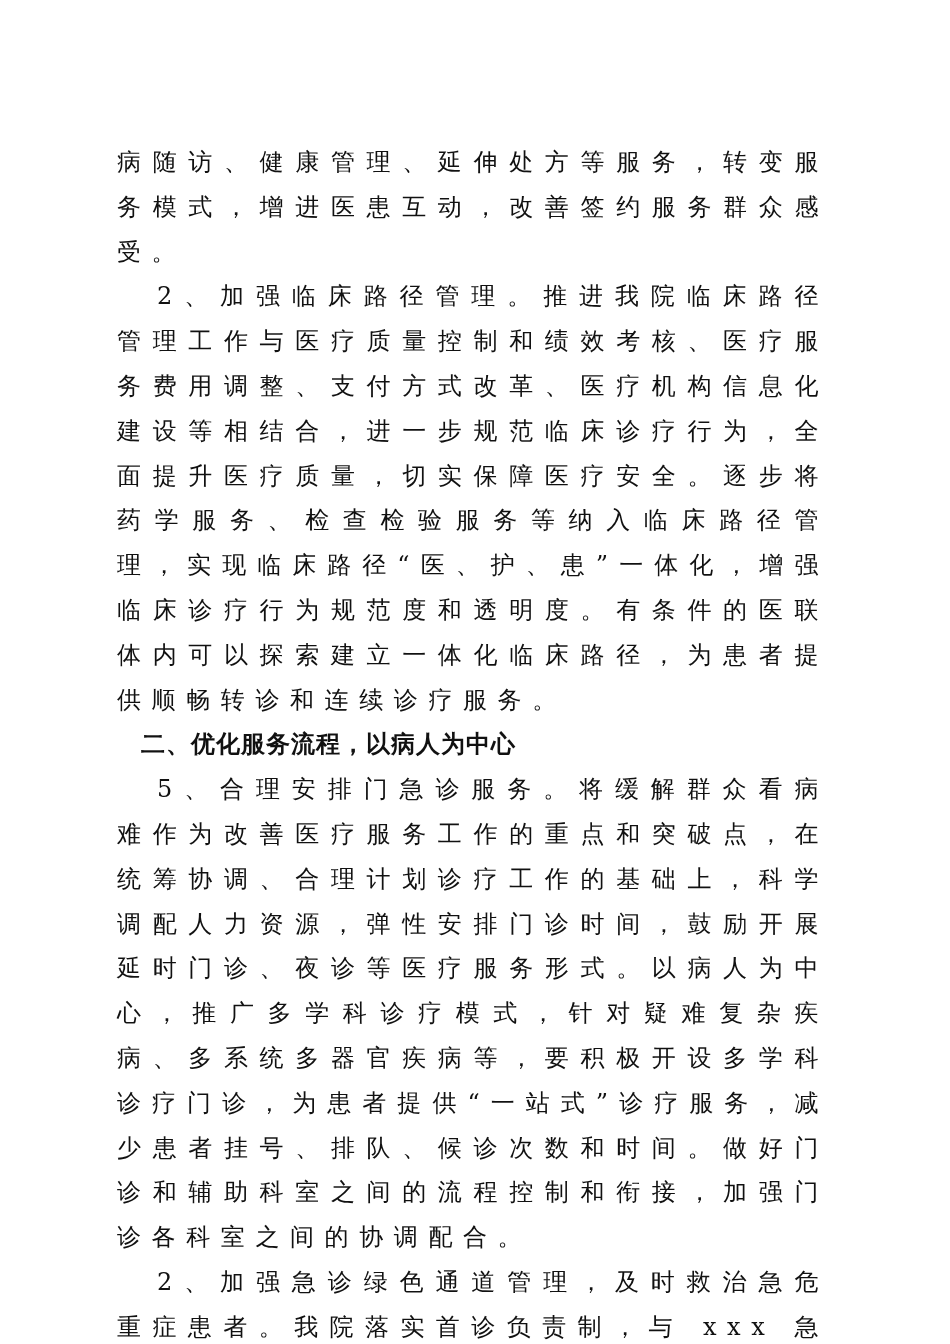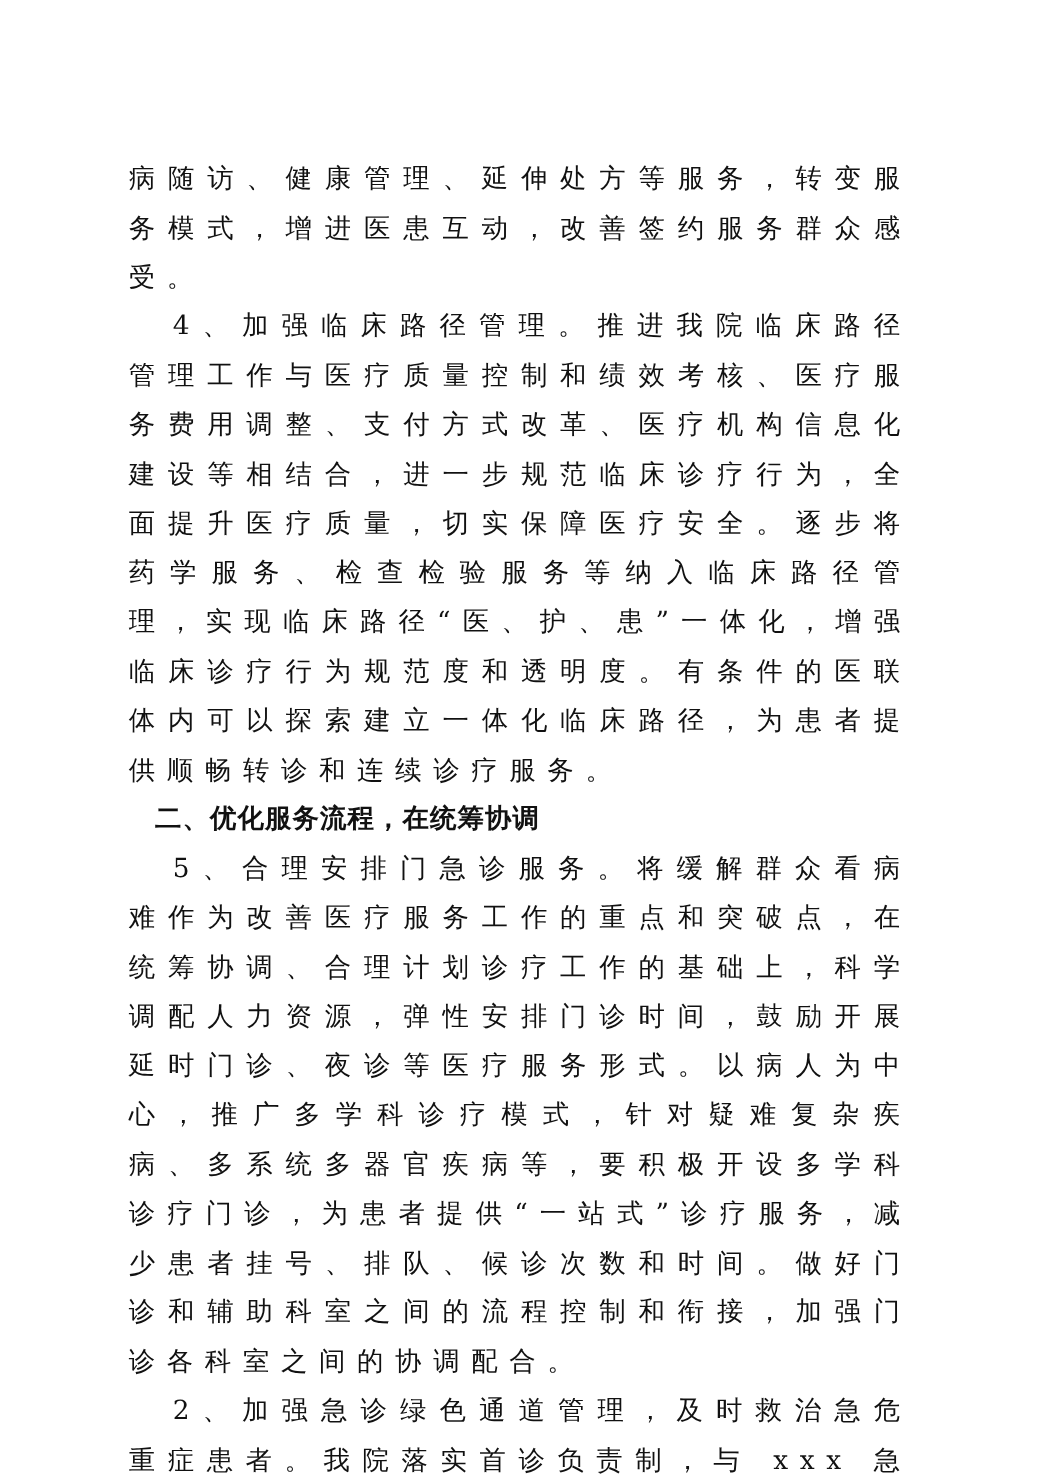--- a/index.html
+++ b/index.html
@@ -41,17 +41,17 @@
       line-height: 44.8px;
       letter-spacing: 1px;
       text-indent: 24px;
     }
   </style>
 </head>
 <body>
 
 <div class="page">
   <p class="para">病随访、健康管理、延伸处方等服务，转变服务模式，增进医患互动，改善签约服务群众感受。</p>
-  <p class="para indent">4、加强临床路径管理。推进我院临床路径管理工作与医疗质量控制和绩效考核、医疗服务费用调整、支付方式改革、医疗机构信息化建设等相结合，进一步规范临床诊疗行为，全面提升医疗质量，切实保障医疗安全。逐步将药学服务、检查检验服务等纳入临床路径管理，实现临床路径“医、护、患”一体化，增强临床诊疗行为规范度和透明度。有条件的医联体内可以探索建立一体化临床路径，为患者提供顺畅转诊和连续诊疗服务。</p>
-  <h2 class="heading">二、优化服务流程，在统筹协调</h2>
+  <p class="para indent">2、加强临床路径管理。推进我院临床路径管理工作与医疗质量控制和绩效考核、医疗服务费用调整、支付方式改革、医疗机构信息化建设等相结合，进一步规范临床诊疗行为，全面提升医疗质量，切实保障医疗安全。逐步将药学服务、检查检验服务等纳入临床路径管理，实现临床路径“医、护、患”一体化，增强临床诊疗行为规范度和透明度。有条件的医联体内可以探索建立一体化临床路径，为患者提供顺畅转诊和连续诊疗服务。</p>
+  <h2 class="heading">二、优化服务流程，以病人为中心</h2>
   <p class="para indent">5、合理安排门急诊服务。将缓解群众看病难作为改善医疗服务工作的重点和突破点，在统筹协调、合理计划诊疗工作的基础上，科学调配人力资源，弹性安排门诊时间，鼓励开展延时门诊、夜诊等医疗服务形式。以病人为中心，推广多学科诊疗模式，针对疑难复杂疾病、多系统多器官疾病等，要积极开设多学科诊疗门诊，为患者提供“一站式”诊疗服务，减少患者挂号、排队、候诊次数和时间。做好门诊和辅助科室之间的流程控制和衔接，加强门诊各科室之间的协调配合。</p>
   <p class="para indent">2、加强急诊绿色通道管理，及时救治急危重症患者。我院落实首诊负责制，与 xxx 急救中心建立联动协调机制，与上级医院建立急诊急救转诊服务制度。为患者提供医疗救治绿色通</p>
 </div>
 
 </body></html>

